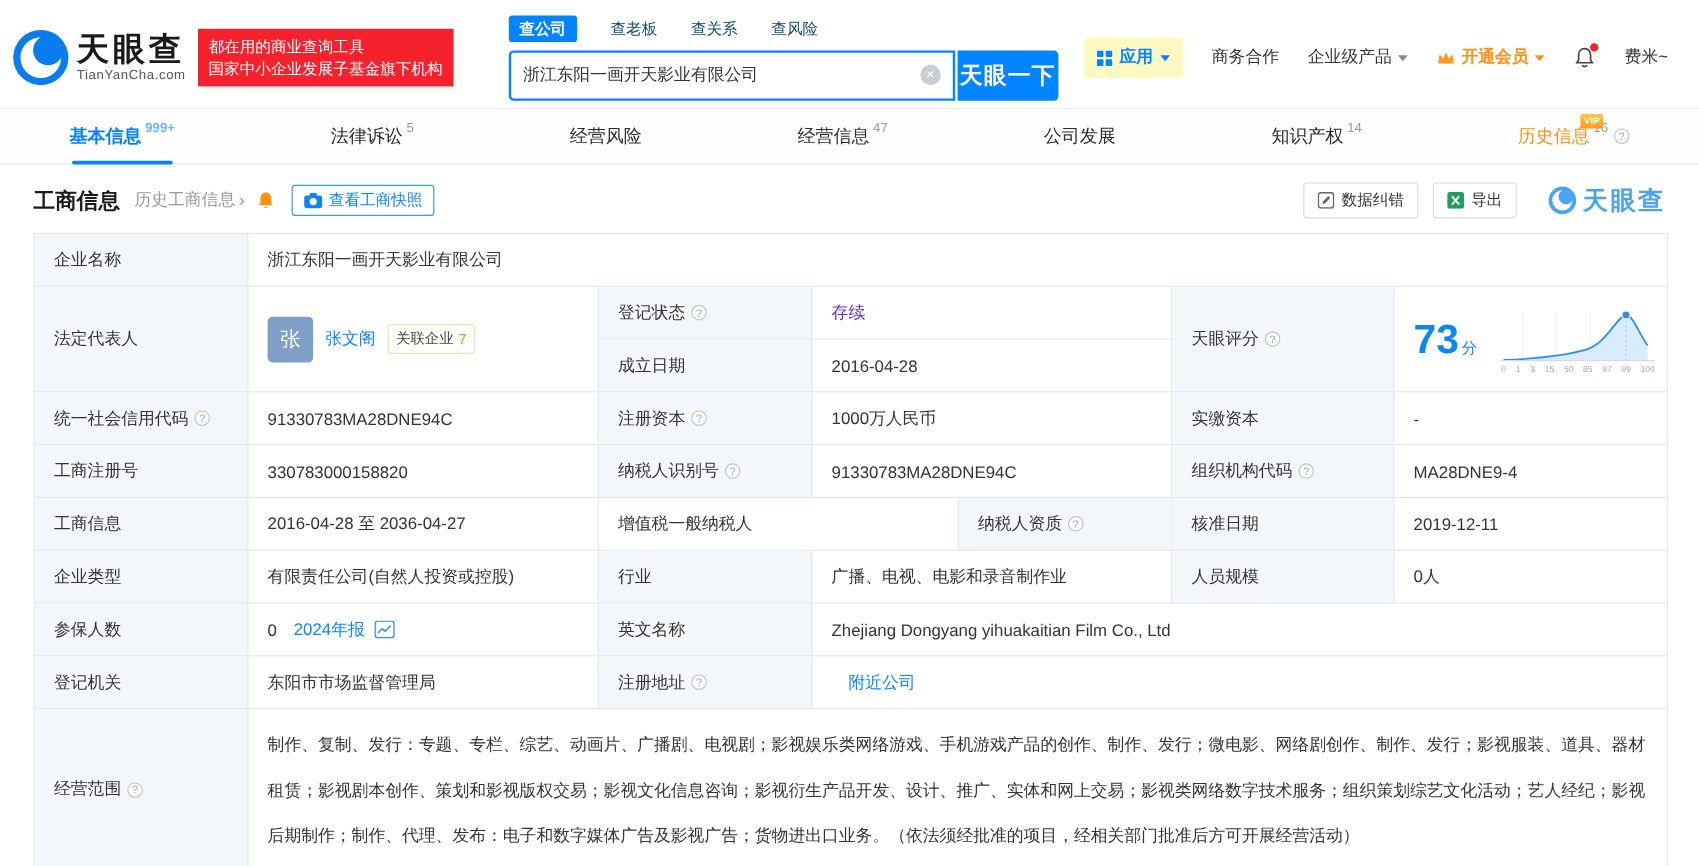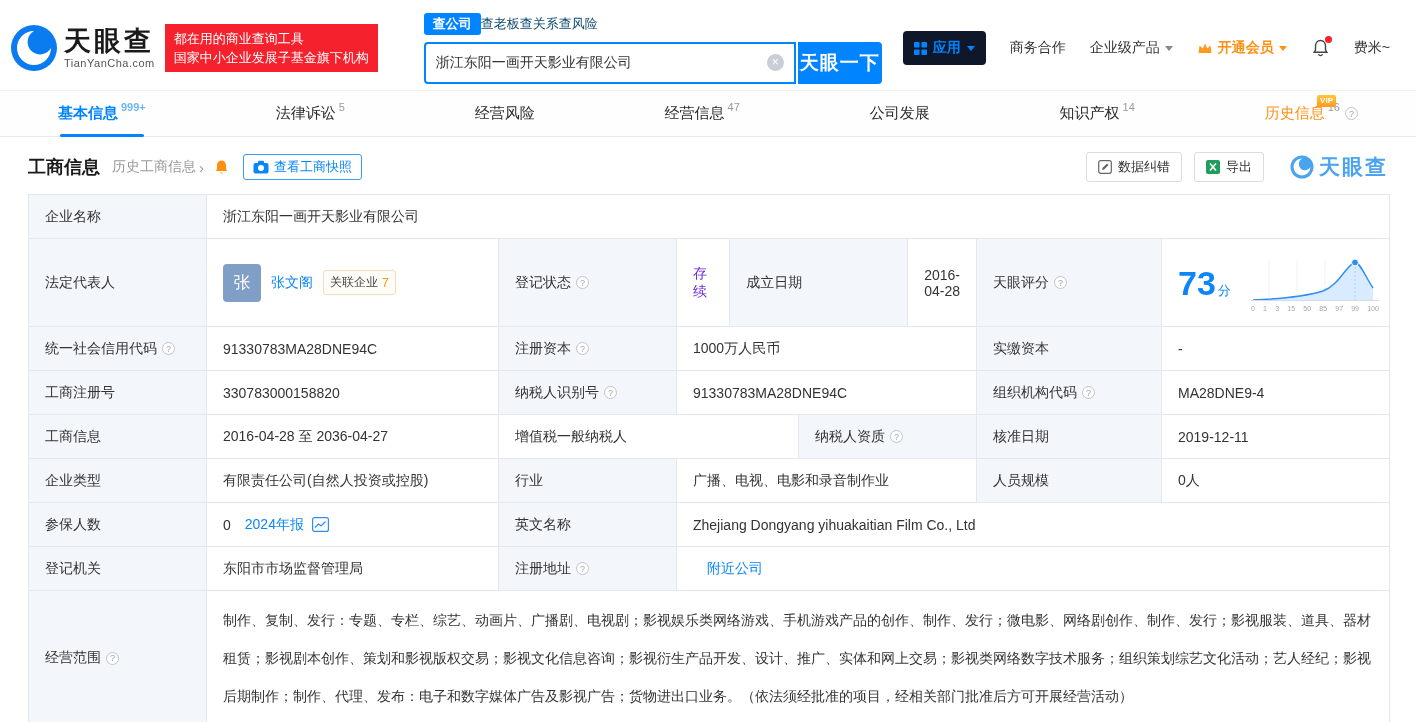--- a/index.html
+++ b/index.html
@@ -7,31 +7,31 @@
   [data-interactable="true"]{cursor:pointer}
 
   
   .header{display:flex;align-items:center;height:90px;padding:6px 26px 0 10px}
   .logo{display:flex;align-items:center;gap:6px}
   .logo-txt{display:flex;flex-direction:column;line-height:1}
   .logo-name{font-size:27px;font-weight:700;color:#1a1a1a;letter-spacing:3px}
   .logo-domain{font-size:11px;color:#555;margin-top:3px;letter-spacing:.5px}
   .promo{background:#f5222d;color:#fff;font-size:13px;line-height:19px;padding:5px 9px;margin-left:10px;white-space:nowrap}
   .search-area{margin-left:46px}
-  .search-tabs{display:flex;align-items:center;margin-bottom:7px}
+  .search-tabs{display:flex;align-items:center;gap:28px;margin-bottom:7px}
   .s-tab{font-size:13px;color:#0c4a6e}
   .s-tab.active{background:#0084ff;color:#fff;font-weight:700;padding:2px 9px;border-radius:3px}
   .search-row{display:flex;align-items:center}
   .search-box{width:372px;height:42px;border:2px solid #0084ff;border-radius:4px 0 0 4px;display:flex;align-items:center;padding:0 10px;background:#fff}
   .search-box input{flex:1;border:none;outline:none;font-size:14px;color:#333;font-family:inherit;background:transparent}
   .clear-btn{width:17px;height:17px;border-radius:50%;background:#c9ced6;color:#fff;font-size:12px;line-height:16px;text-align:center;flex:none}
   .clear-btn::before{content:"×"}
   .search-submit{width:84px;height:42px;background:#0084ff;color:#fff;font-size:19px;font-weight:700;border-radius:0 4px 4px 0;margin-left:2px;display:flex;align-items:center;justify-content:center;letter-spacing:1px}
   .top-nav{margin-left:auto;display:flex;align-items:center;gap:24px}
-  .app-btn{display:flex;align-items:center;gap:6px;background:#0f172a;border-radius:4px;padding:8px 11px;color:#0084ff;font-weight:600}
+  .app-btn{display:flex;align-items:center;gap:6px;background:#fef9c3;border-radius:4px;padding:8px 11px;color:#0084ff;font-weight:600}
   .nav-link{color:#333}
   .nav-drop{display:flex;align-items:center;gap:5px;color:#333}
   .vip-link{display:flex;align-items:center;gap:5px;color:#ff9012;font-weight:600}
   .caret{width:0;height:0;border-left:4px solid transparent;border-right:4px solid transparent;border-top:5px solid currentColor;display:inline-block}
   .caret.gray{color:#888}
   .bell-wrap{position:relative;display:flex}
   .bell-dot{position:absolute;top:-2px;right:-2px;width:7px;height:7px;border-radius:50%;background:#f5222d}
 
   
   .main-tabs{display:flex;justify-content:space-between;align-items:stretch;height:47px;padding:0 58px;border-top:1px solid #f2f2f2;border-bottom:1px solid #e9e9e9;background:#fefefe}
@@ -62,21 +62,21 @@
   .trow{display:flex}
   .cell{border-right:1px solid #e3e8ef;border-bottom:1px solid #e3e8ef;display:flex;align-items:center;padding:0 16px;min-height:44px}
   .lbl{background:#f3f7fb;color:#333}
   .w-l1{width:178px;flex:none}
   .w-v1{width:292px;flex:none}
   .w-l2{width:178px;flex:none}
   .w-v2{width:300px;flex:none}
   .w-l3{width:185px;flex:none}
   .grow{flex:1;min-width:0}
   .h88{min-height:88px}
-  .subcol{width:478px;flex:none;display:flex;flex-direction:row}
+  .subcol{width:478px;flex:none;display:flex;flex-direction:column}
   .subcol .trow{flex:1}
   .subcol .lblc{width:178px;flex:none}
   .subcol .valc{flex:1}
 
   .avatar{width:38px;height:38px;border-radius:4px;background:#7f9fc6;color:#fff;font-size:17px;display:flex;align-items:center;justify-content:center;flex:none}
   .rep-name{color:#0b86f8;margin-left:10px;white-space:nowrap}
   .rel-badge{display:flex;align-items:center;gap:4px;margin-left:10px;border:1px solid #f3ddba;background:#fffdf8;border-radius:3px;padding:3px 6px;font-size:12px;color:#454545;white-space:nowrap}
   .rel-cnt{color:#ff9012}
   .status-ok{color:#6d28d9}
   .score-cell{justify-content:space-between;padding:0 10px 0 16px}

